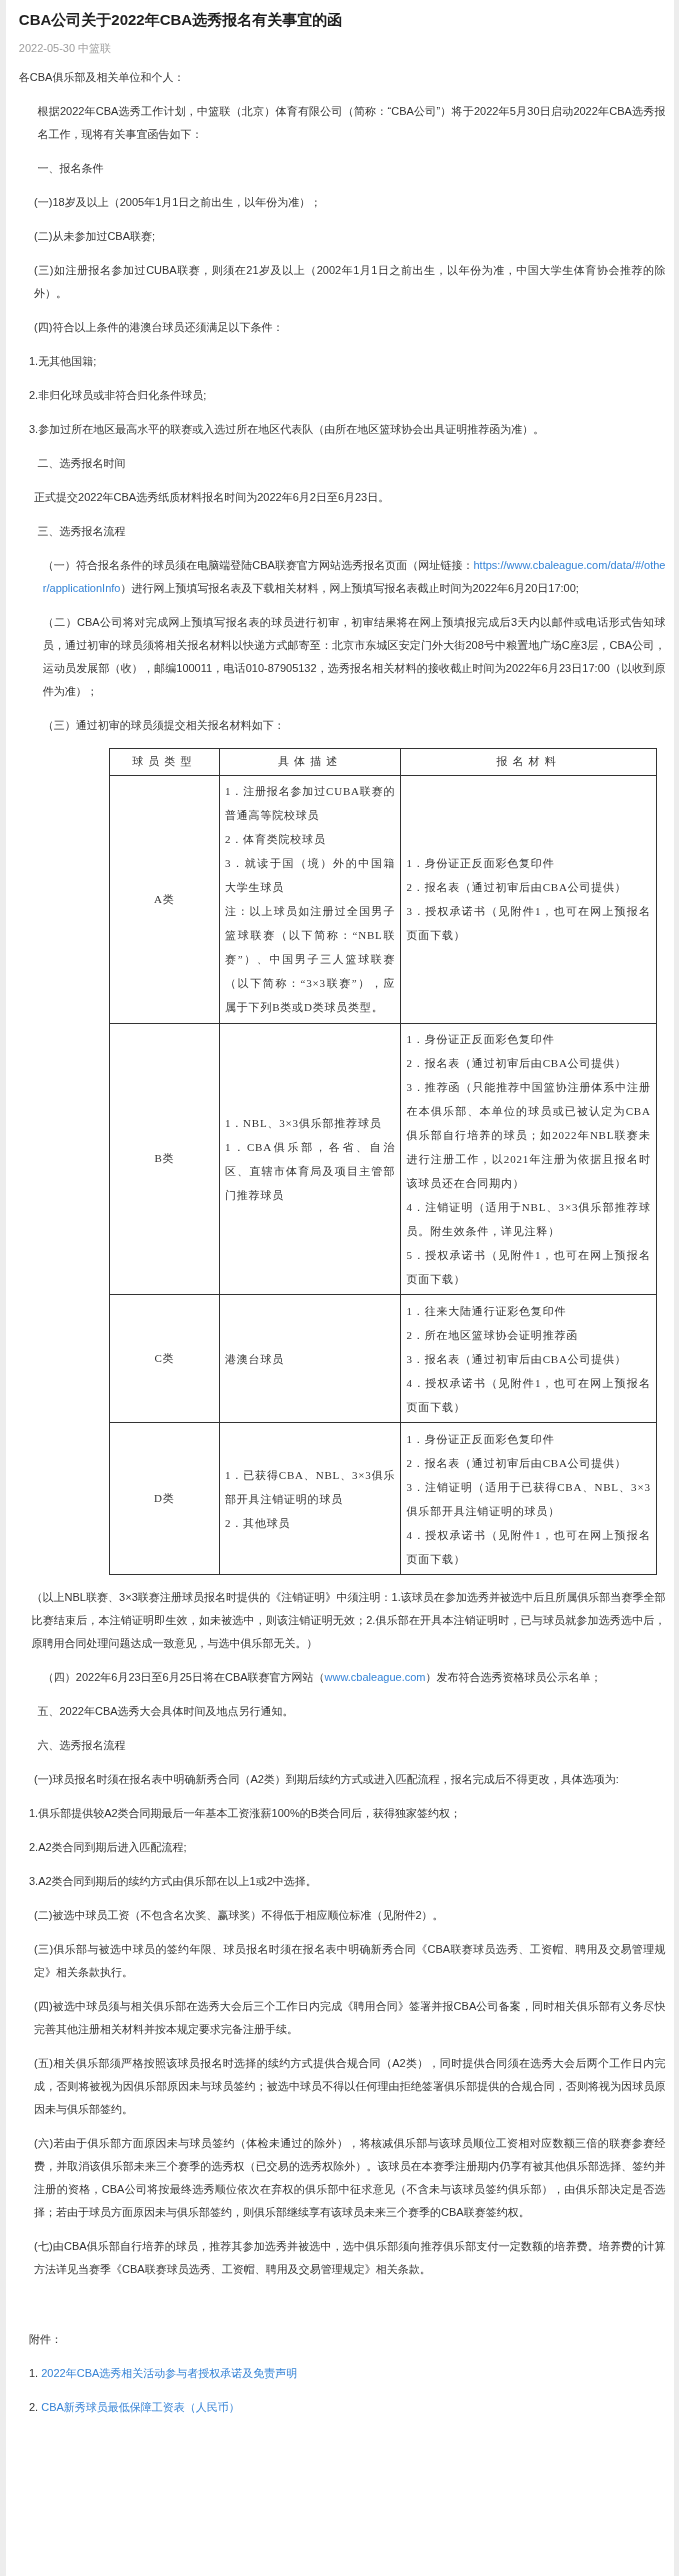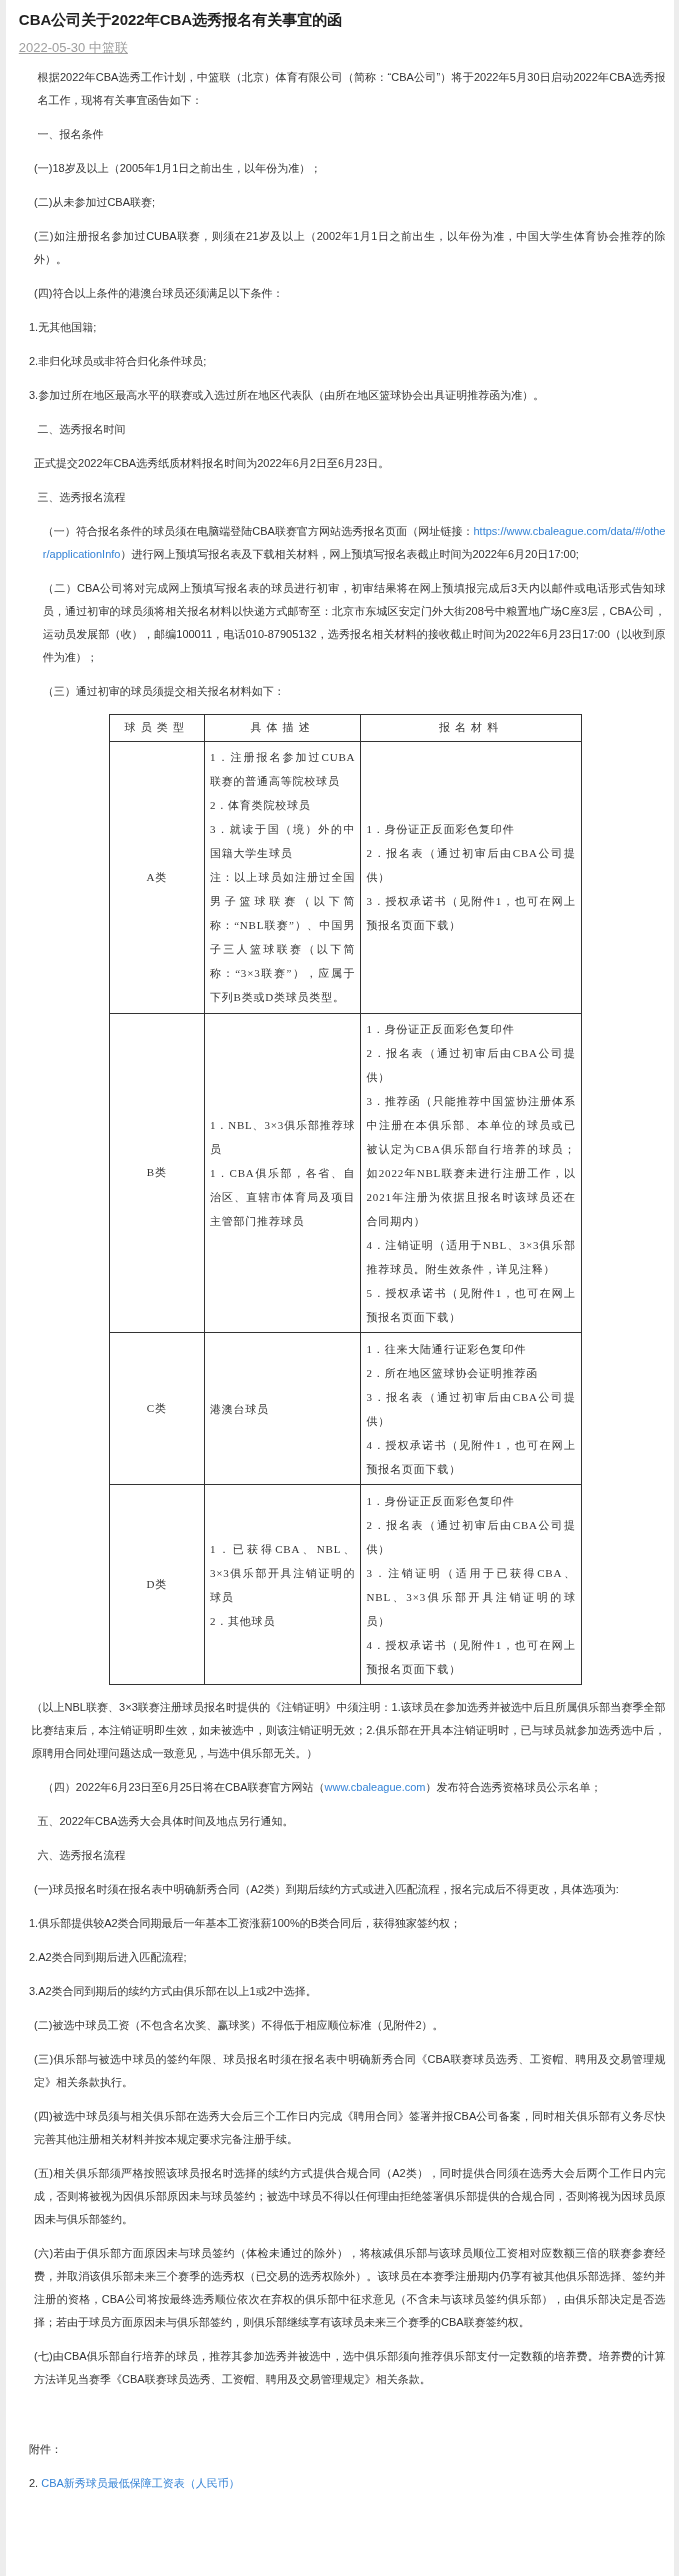--- a/index.html
+++ b/index.html
@@ -17,26 +17,25 @@
   }
   .title {
     font-size: 15px;
     line-height: 23px;
     font-weight: bold;
     color: #1f1f1f;
     margin: 0;
     padding: 3.4px 0 0 6px;
   }
   .meta {
-    font-size: 13px;
+    font-size: 11px;
     line-height: 12.7px;
     color: #9e9e9e;
     margin: 11px 0 0 0;
     padding-left: 6px;
-    text-decoration: underline;
   }
   .content { margin-top: 8.5px; padding-left: 6px; }
   .p {
     font-size: 11px;
     color: #333333;
     line-height: 23px;
     margin: 11px 0;
     text-align: justify;
   }
   .i12 { padding-left: 10.2px; }
@@ -47,21 +46,21 @@
   .gap-top { margin-top: 47px; }
   a.lnk, span.lnk {
     color: #3583d6;
     text-decoration: none;
     cursor: pointer;
     word-break: break-all;
   }
   table.mat {
     border-collapse: collapse;
     table-layout: fixed;
-    width: 473px;
+    width: 548px;
     margin: 11px 0 11px 90px;
     border: 1.7px solid #2b2b2b;
   }
   table.mat th, table.mat td {
     border: 0.8px solid #333333;
     font-weight: normal;
     color: #333333;
     font-size: 11px;
     vertical-align: middle;
   }
@@ -87,20 +86,21 @@
   .col-mat  { width: 218px; }
 </style>
 </head>
 <body>
 
 <div class="card">
   <h1 class="title">CBA公司关于2022年CBA选秀报名有关事宜的函</h1>
   <div class="meta">2022-05-30 中篮联</div>
 
   <div class="content">
+    <p class="p">各CBA俱乐部及相关单位和个人：</p>
     <p class="p i22">根据2022年CBA选秀工作计划，中篮联（北京）体育有限公司（简称：“CBA公司”）将于2022年5月30日启动2022年CBA选秀报名工作，现将有关事宜函告如下：</p>
 
     <p class="p i22">一、报名条件</p>
     <p class="p i18">(一)18岁及以上（2005年1月1日之前出生，以年份为准）；</p>
     <p class="p i18">(二)从未参加过CBA联赛;</p>
     <p class="p i18">(三)如注册报名参加过CUBA联赛，则须在21岁及以上（2002年1月1日之前出生，以年份为准，中国大学生体育协会推荐的除外）。</p>
     <p class="p i18">(四)符合以上条件的港澳台球员还须满足以下条件：</p>
     <p class="p i12">1.无其他国籍;</p>
     <p class="p i12">2.非归化球员或非符合归化条件球员;</p>
     <p class="p i12">3.参加过所在地区最高水平的联赛或入选过所在地区代表队（由所在地区篮球协会出具证明推荐函为准）。</p>
@@ -191,17 +191,18 @@
     <p class="p i12">2.A2类合同到期后进入匹配流程;</p>
     <p class="p i12">3.A2类合同到期后的续约方式由俱乐部在以上1或2中选择。</p>
     <p class="p i18">(二)被选中球员工资（不包含名次奖、赢球奖）不得低于相应顺位标准（见附件2）。</p>
     <p class="p i18">(三)俱乐部与被选中球员的签约年限、球员报名时须在报名表中明确新秀合同《CBA联赛球员选秀、工资帽、聘用及交易管理规定》相关条款执行。</p>
     <p class="p i18">(四)被选中球员须与相关俱乐部在选秀大会后三个工作日内完成《聘用合同》签署并报CBA公司备案，同时相关俱乐部有义务尽快完善其他注册相关材料并按本规定要求完备注册手续。</p>
     <p class="p i18">(五)相关俱乐部须严格按照该球员报名时选择的续约方式提供合规合同（A2类），同时提供合同须在选秀大会后两个工作日内完成，否则将被视为因俱乐部原因未与球员签约；被选中球员不得以任何理由拒绝签署俱乐部提供的合规合同，否则将视为因球员原因未与俱乐部签约。</p>
     <p class="p i18">(六)若由于俱乐部方面原因未与球员签约（体检未通过的除外），将核减俱乐部与该球员顺位工资相对应数额三倍的联赛参赛经费，并取消该俱乐部未来三个赛季的选秀权（已交易的选秀权除外）。该球员在本赛季注册期内仍享有被其他俱乐部选择、签约并注册的资格，CBA公司将按最终选秀顺位依次在弃权的俱乐部中征求意见（不含未与该球员签约俱乐部），由俱乐部决定是否选择；若由于球员方面原因未与俱乐部签约，则俱乐部继续享有该球员未来三个赛季的CBA联赛签约权。</p>
     <p class="p i18">(七)由CBA俱乐部自行培养的球员，推荐其参加选秀并被选中，选中俱乐部须向推荐俱乐部支付一定数额的培养费。培养费的计算方法详见当赛季《CBA联赛球员选秀、工资帽、聘用及交易管理规定》相关条款。</p>
 
     <p class="p i12 gap-top">附件：</p>
+    <p class="p i12"><span>1.</span> <a class="lnk">2022年CBA选秀相关活动参与者授权承诺及免责声明</a></p>
     <p class="p i12"><span>2.</span> <a class="lnk">CBA新秀球员最低保障工资表（人民币）</a></p>
 
   </div>
 </div>
 
 
 </body></html>

